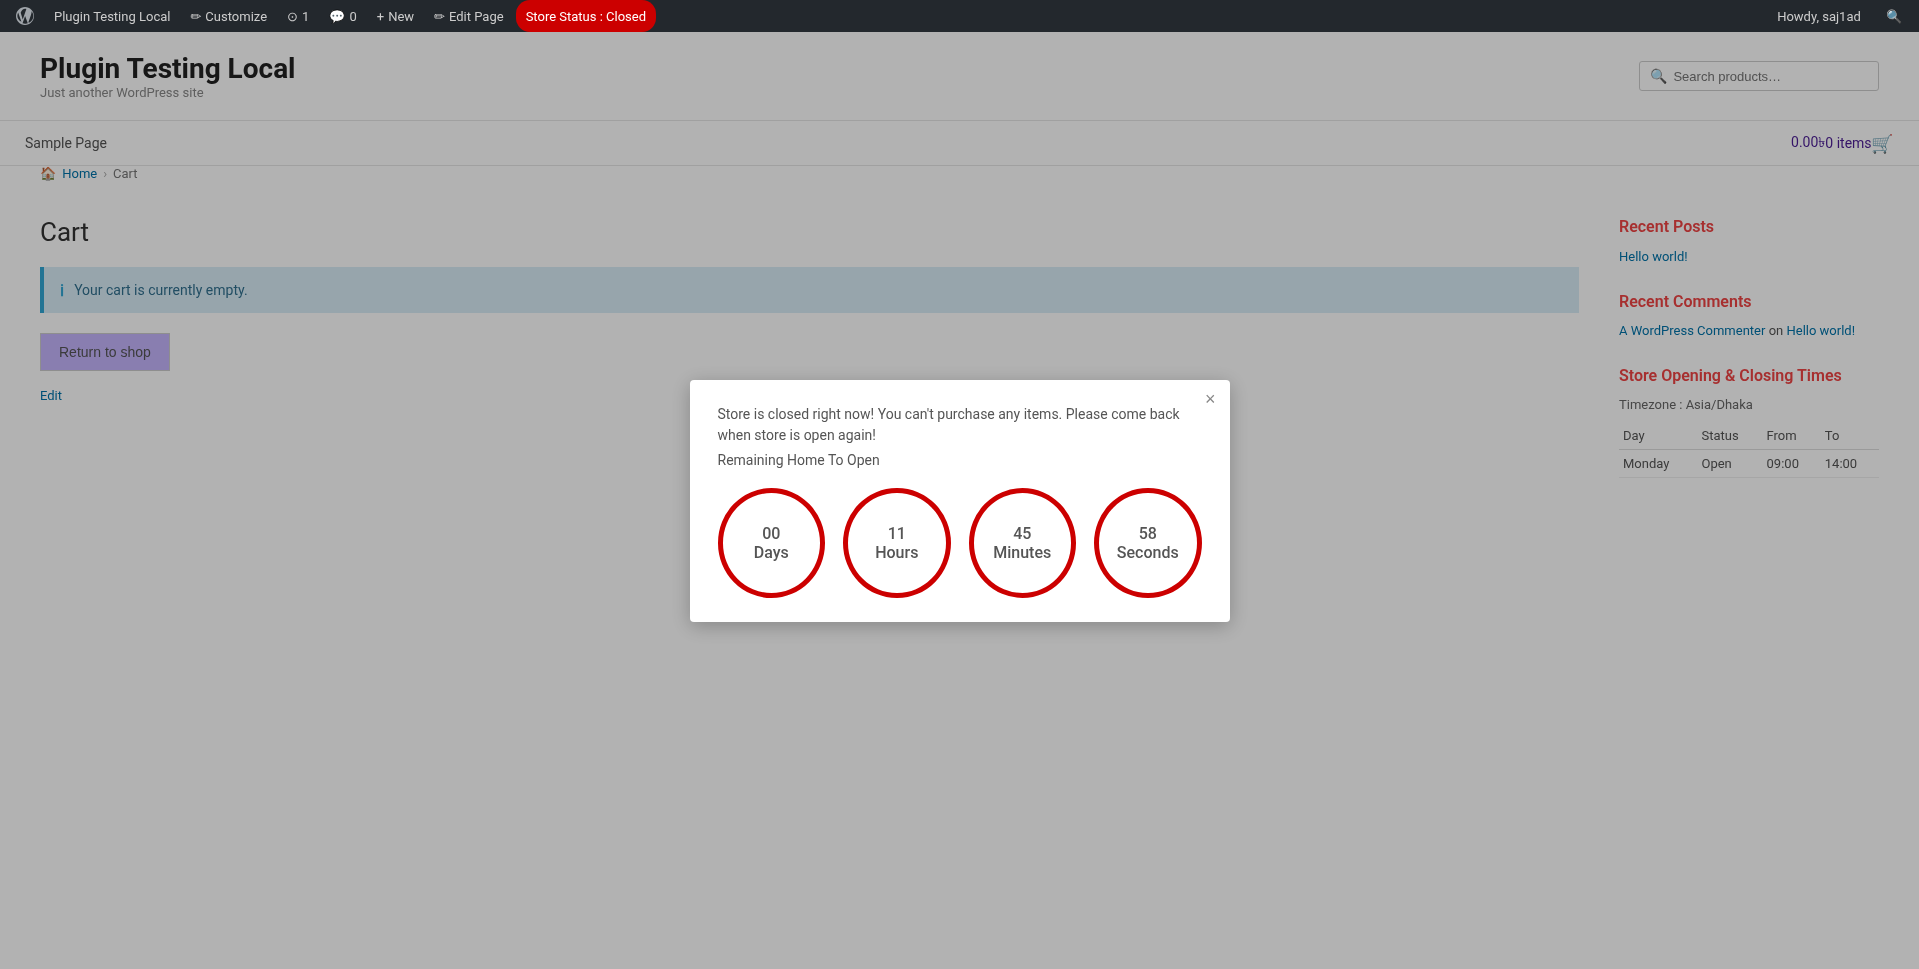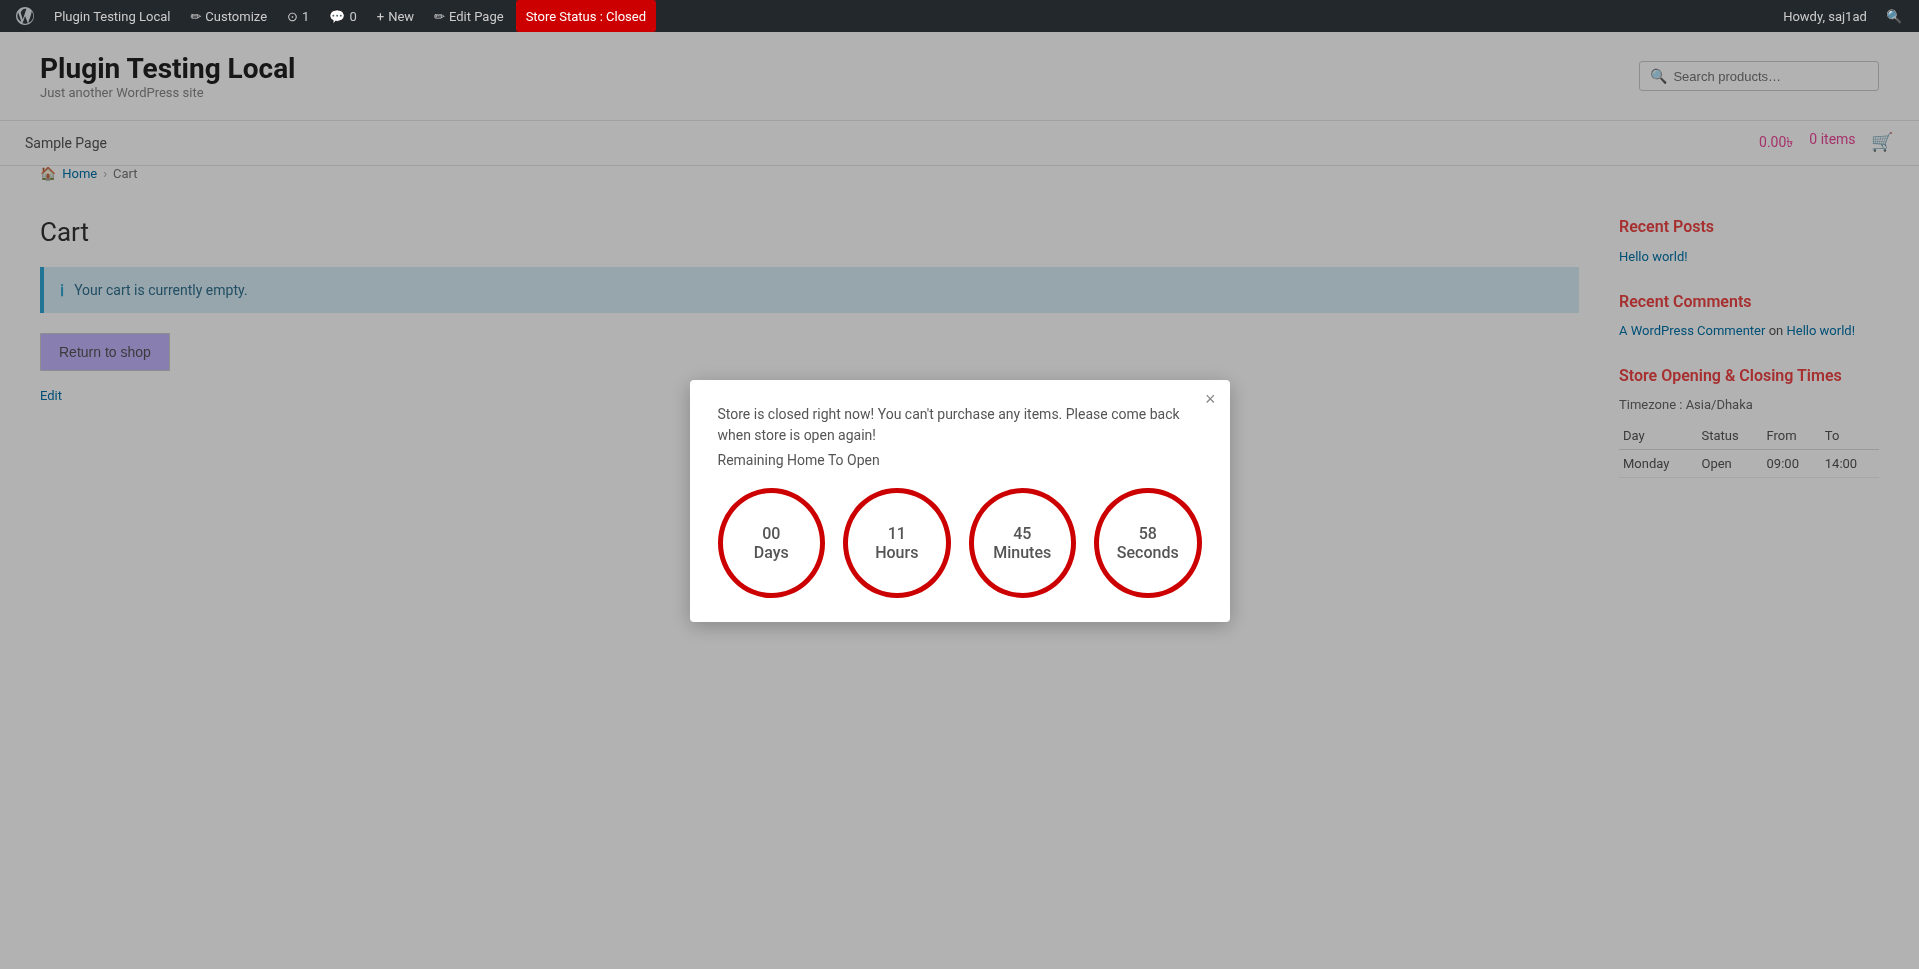--- a/index.html
+++ b/index.html
@@ -28,27 +28,27 @@
       height: 32px;
       cursor: pointer;
       font-size: 13px;
       white-space: nowrap;
     }
     .adminbar-item .wp-logo { width: 18px; height: 18px; }
     .store-status-closed {
       background: #cc0000;
       color: #fff !important;
       padding: 4px 10px;
-      border-radius: 3px;
+      border-radius: 14px;
     }
     .adminbar-right {
       margin-left: auto;
       display: flex;
       align-items: center;
-      gap: 12px;
+      gap: 18px;
       color: #ccc;
       font-size: 13px;
       text-align: right;
     }
     .search-icon-adminbar {
       color: #ccc;
       cursor: pointer;
       padding: 0 8px;
     }
 
@@ -99,23 +99,24 @@
     .nav-link {
       display: block;
       padding: 14px 0;
       font-size: 14px;
       color: #555;
       text-decoration: none;
       cursor: pointer;
     }
     .cart-summary {
       display: flex;
-      gap: 16px;
+      align-items: center;
+      gap: 0;
       font-size: 14px;
-      color: #ec4899;
+      color: #4c1d95;
     }
     .cart-icon { font-size: 18px; }
 
     
     .site-content {
       padding: 20px 40px;
       display: flex;
       gap: 40px;
     }
 

